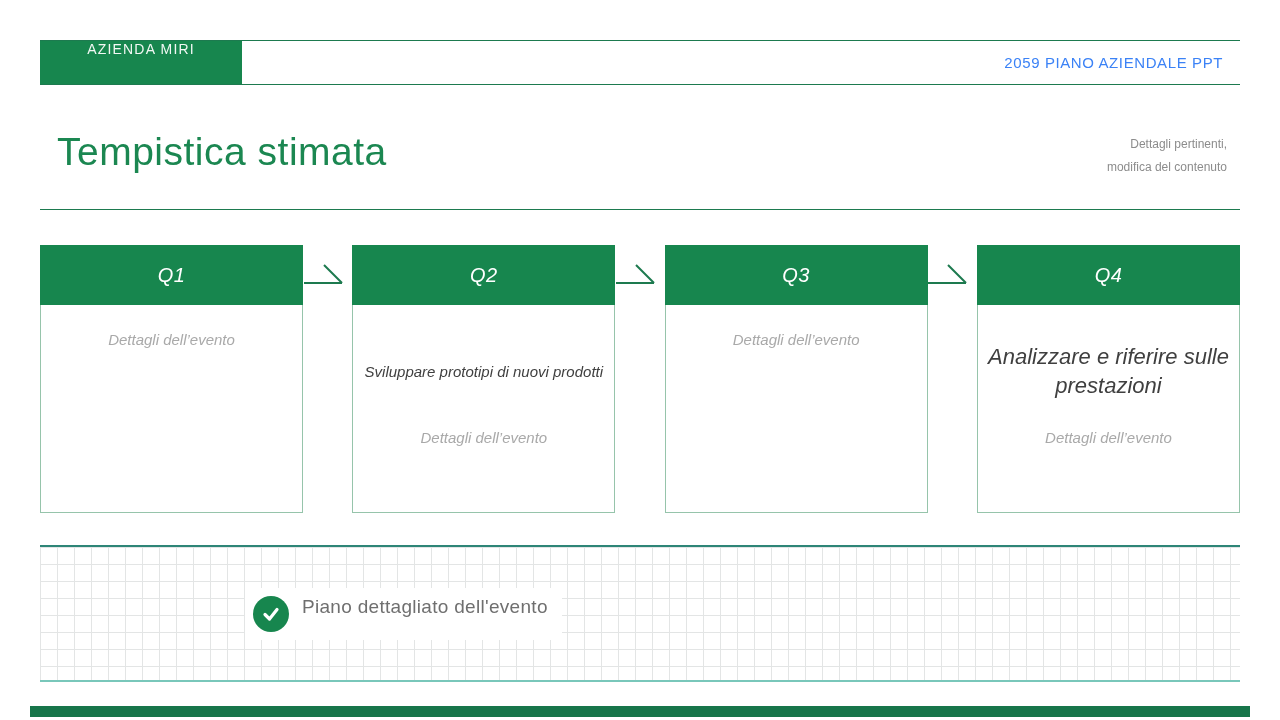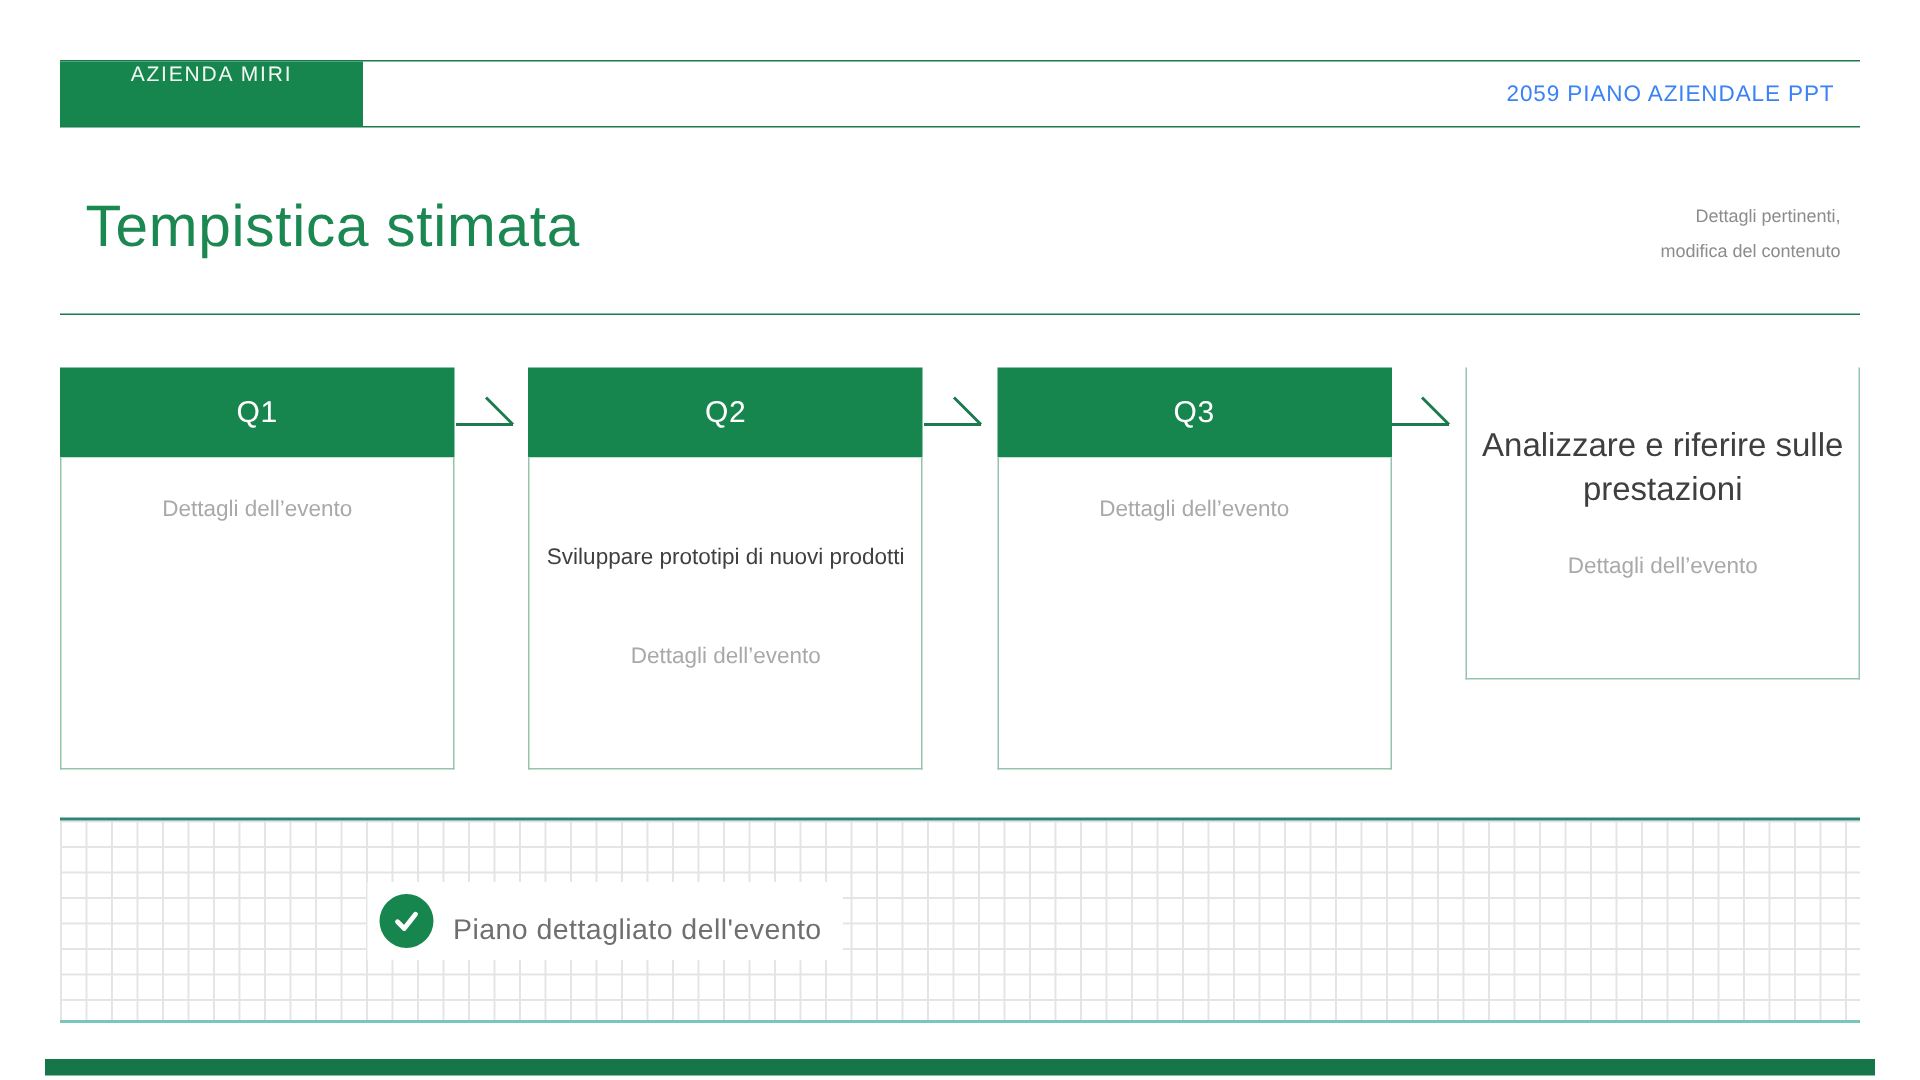--- a/index.html
+++ b/index.html
@@ -39,21 +39,21 @@
   .divider {
     position: absolute; left: 40px; top: 209px; width: 1200px; height: 1px;
     background: #1d7a4f;
   }
 
   
   .cards-row {
     position: absolute; left: 40px; top: 245px; width: 1200px; height: 268px;
     display: flex; justify-content: space-between;
   }
-  .card { width: 263px; display: flex; flex-direction: column; }
+  .card { width: 263px; display: flex; flex-direction: column; font-style: italic; }
   .card-header {
     height: 60px; background: #17864e;
     display: flex; align-items: center; justify-content: center;
   }
   .card-quarter { color: #ffffff; font-size: 20px; letter-spacing: 0.5px; }
   .card-body {
     height: 208px; background: #ffffff;
     border: 1px solid #96c4ab; border-top: none;
     padding: 0 10px; text-align: center;
   }
@@ -75,21 +75,21 @@
   .grid-band {
     position: absolute; left: 40px; top: 545px; width: 1200px; height: 137px;
     border-top: 2px solid #2e8577; border-bottom: 2px solid #79c7ba;
     background-image:
       linear-gradient(to right, #e3e5e5 1px, transparent 1px),
       linear-gradient(to bottom, #e3e5e5 1px, transparent 1px);
     background-size: 17px 17px;
   }
   .check-row {
     position: absolute; left: 205px; top: 50%; transform: translateY(-50%);
-    display: flex; align-items: flex-end;
+    display: flex; align-items: flex-start;
     background: #ffffff; padding: 8px 14px 8px 8px;
   }
   .check-circle {
     width: 36px; height: 36px; border-radius: 50%; background: #17864e;
     display: flex; align-items: center; justify-content: center; flex: none;
   }
   .checklist-label { margin-left: 13px; color: #6f6f6f; font-size: 19px; letter-spacing: 0.3px; }
 
   
   .footer-bar {
@@ -140,20 +140,23 @@
     <div class="card card-2">
       <div class="card-header">
         <span class="card-quarter">Q3</span>
       </div>
       <div class="card-body">
         <div class="card-details">Dettagli dell’evento</div>
       </div>
     </div>
 
     <div class="card card-3">
+      <div class="card-header">
+        <span class="card-quarter">Q4</span>
+      </div>
       <div class="card-body">
         <div class="card-title-box">Analizzare e riferire sulle prestazioni</div>
         <div class="card-details">Dettagli dell’evento</div>
       </div>
     </div>
 
     <svg class="arrow arrow-0" viewBox="0 0 40 22">
       <path d="M0 20 H38 M20 2 L38 20" stroke="#1d7a4f" stroke-width="2" fill="none"></path>
     </svg>
     <svg class="arrow arrow-1" viewBox="0 0 40 22">

